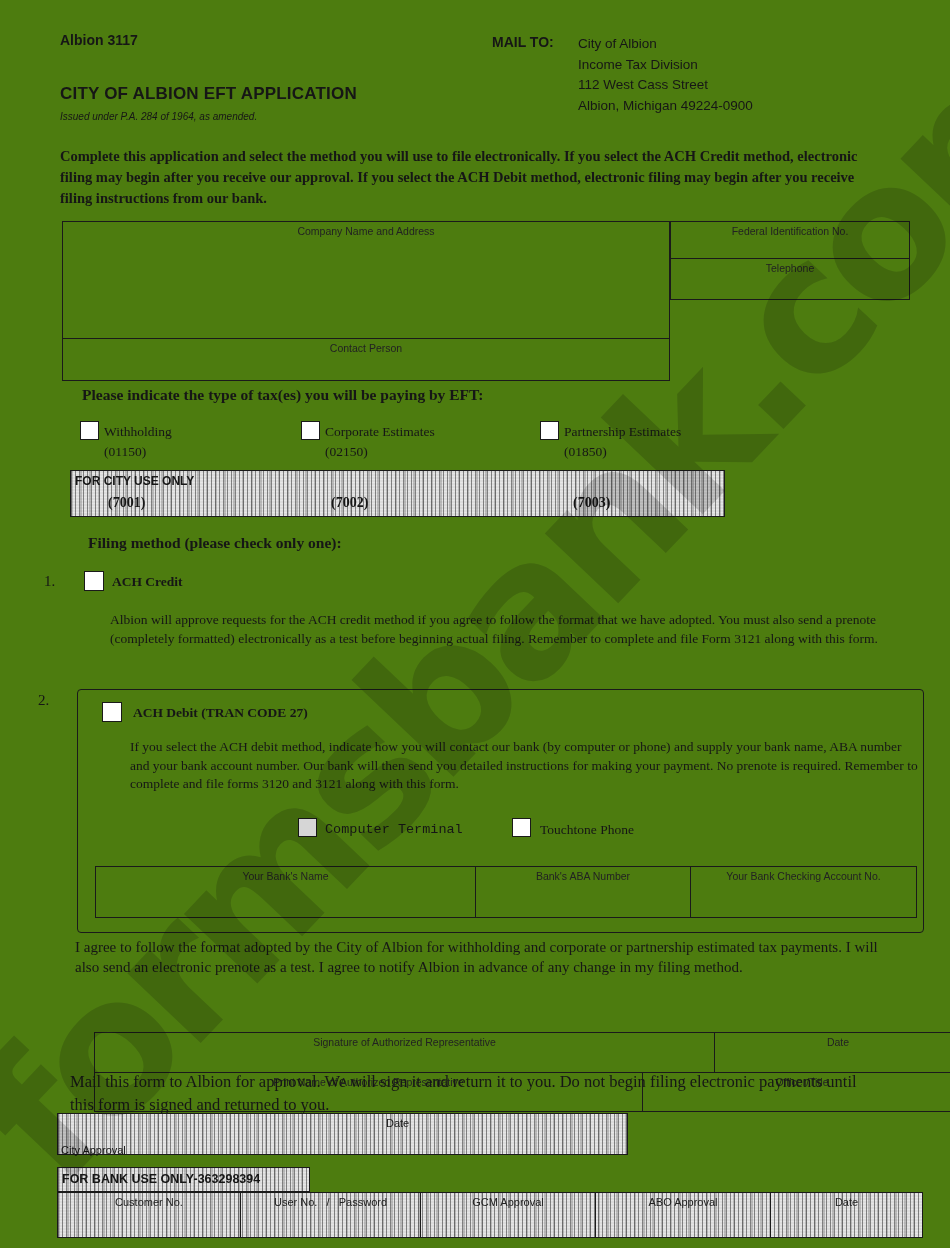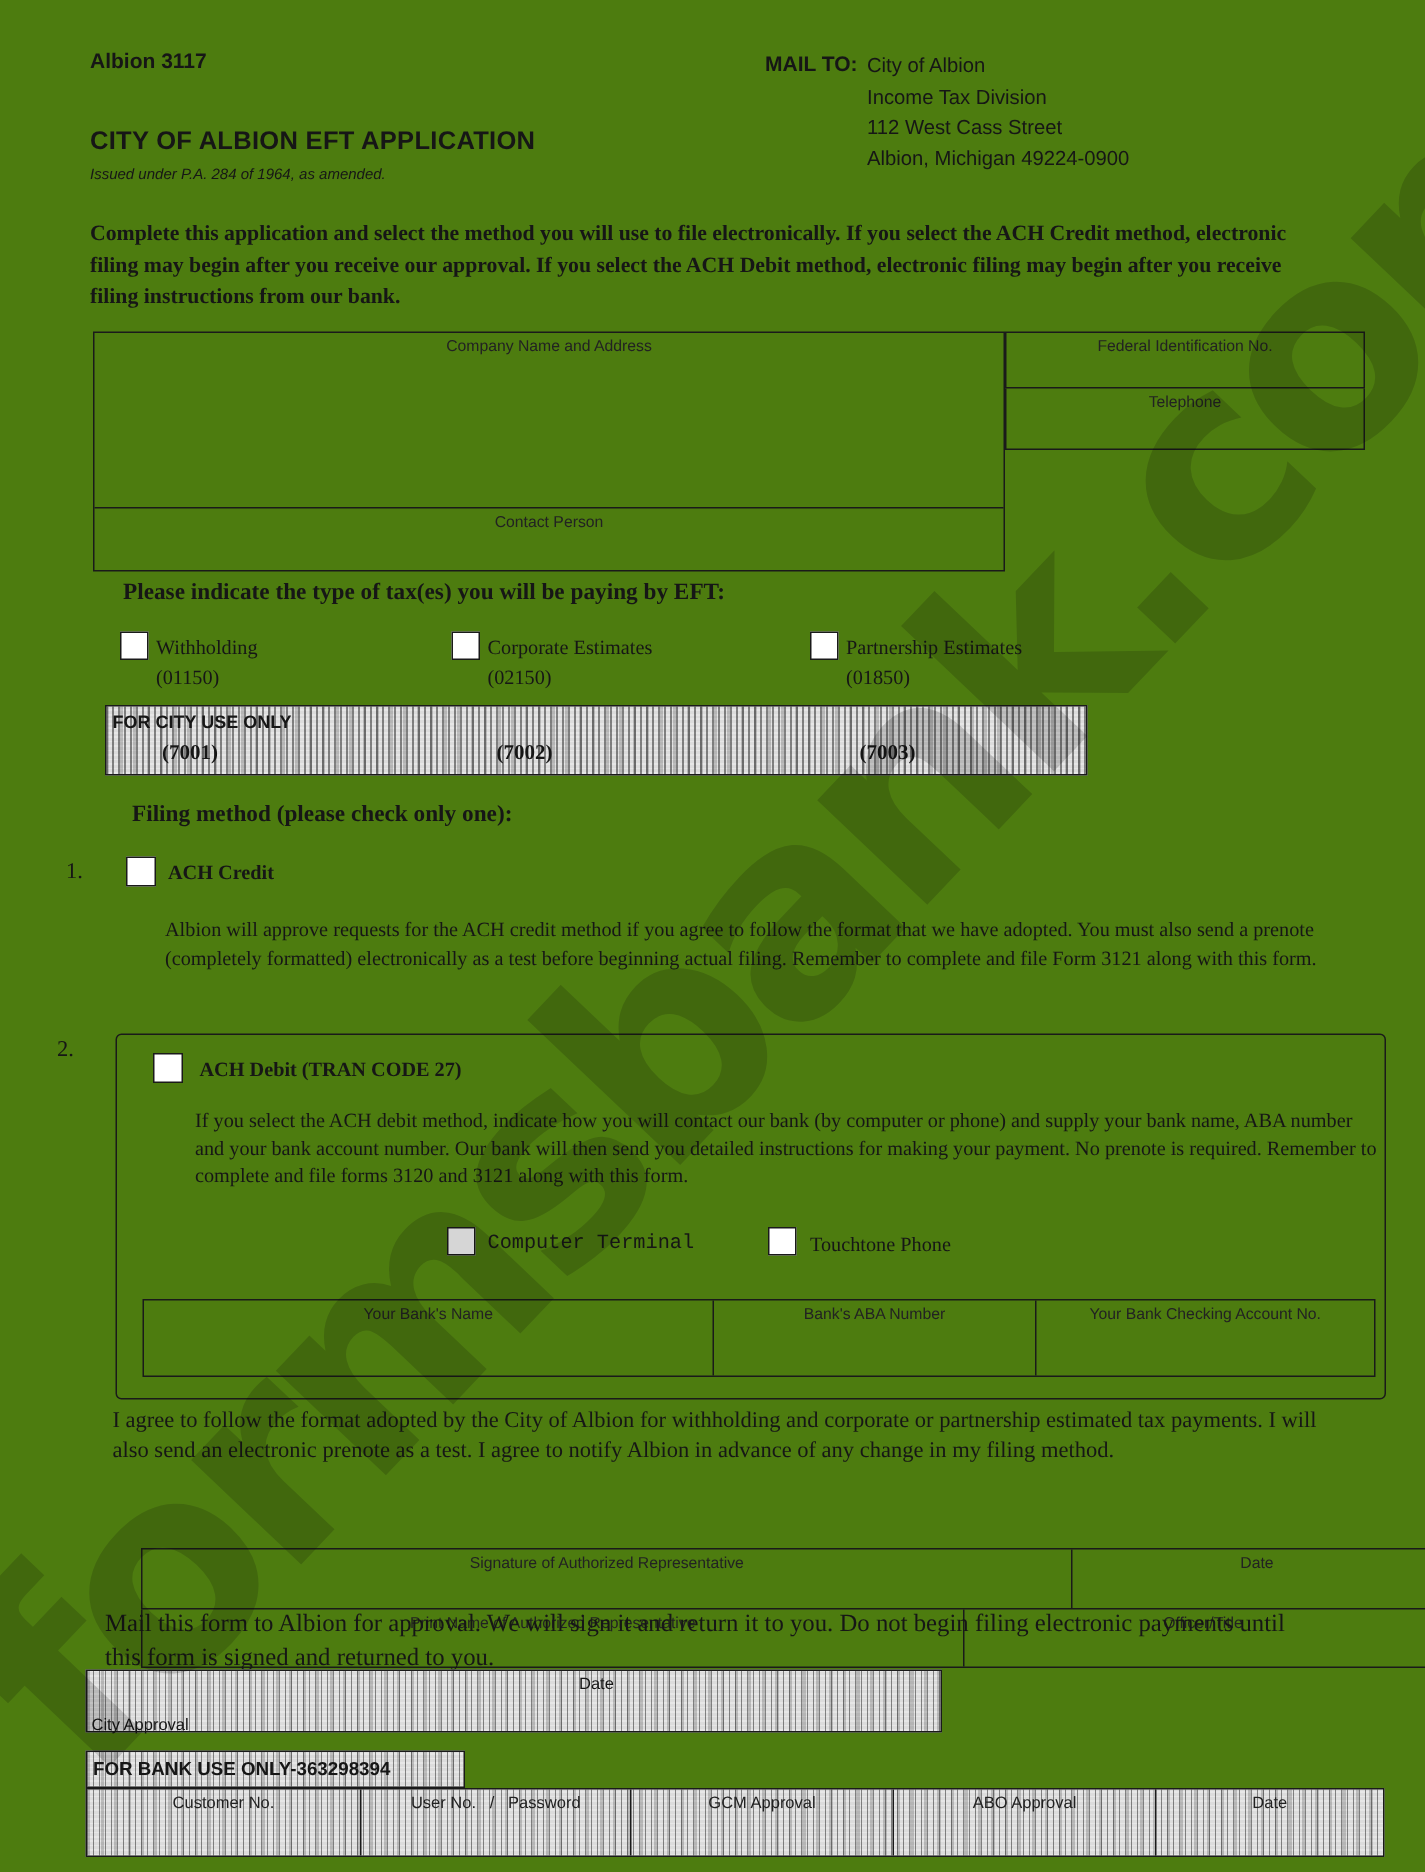--- a/index.html
+++ b/index.html
@@ -34,21 +34,21 @@
   .hatch > * { position:relative; z-index:2; }
   .para { text-align:left; }
 </style>
 </head>
 <body>
 
 <div class="page">
 
   <div class="abs sans b" style="left:60px; top:32px; font-size:14px;">Albion 3117</div>
 
-  <div class="abs sans b" style="left:510px; top:34px; font-size:14px;">MAIL TO:</div>
+  <div class="abs sans b" style="left:492px; top:34px; font-size:14px;">MAIL TO:</div>
   <div class="abs sans" style="left:578px; top:34px; font-size:13.5px; line-height:20.5px;">
     <div>City of Albion</div>
     <div>Income Tax Division</div>
     <div>112 West Cass Street</div>
     <div>Albion, Michigan 49224-0900</div>
   </div>
 
   <div class="abs sans b" style="left:60px; top:84px; font-size:17px; letter-spacing:.2px;">CITY OF ALBION EFT APPLICATION</div>
   <div class="abs sans" style="left:60px; top:111px; font-size:10px; font-style:italic;">Issued under P.A. 284 of 1964, as amended.</div>
 

